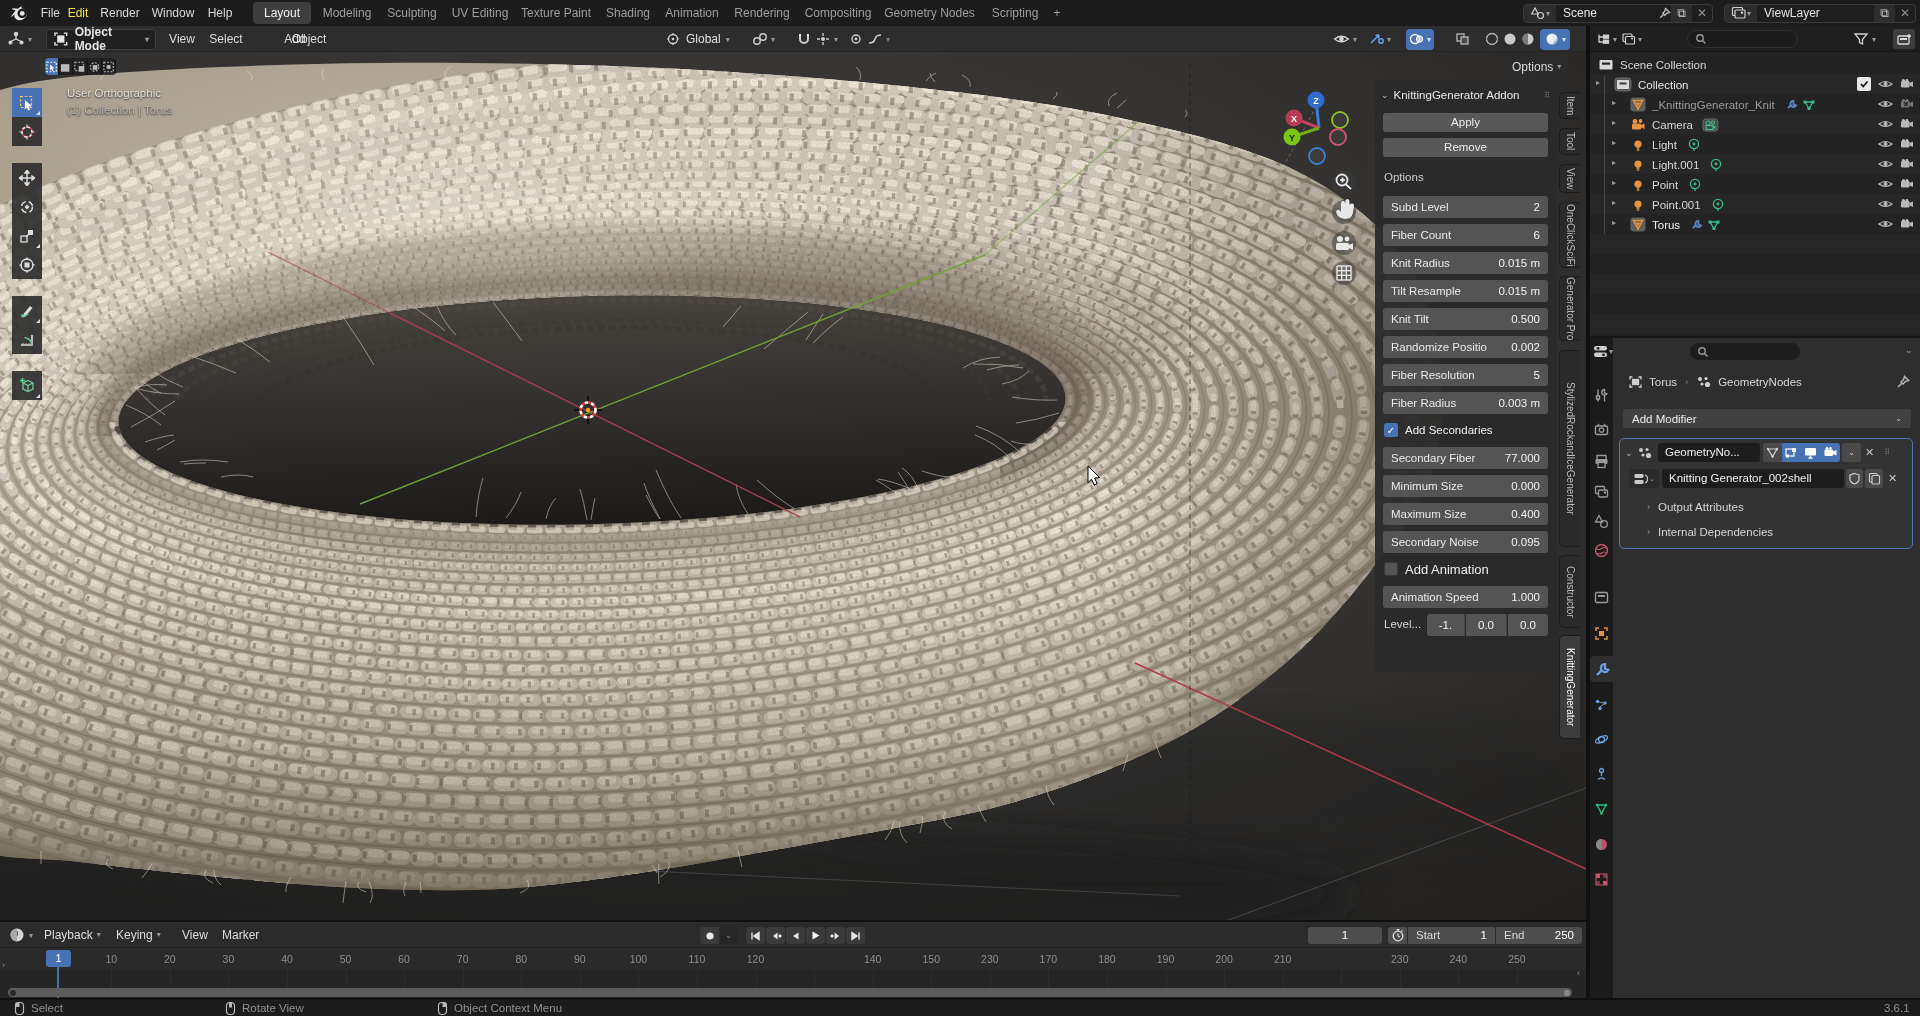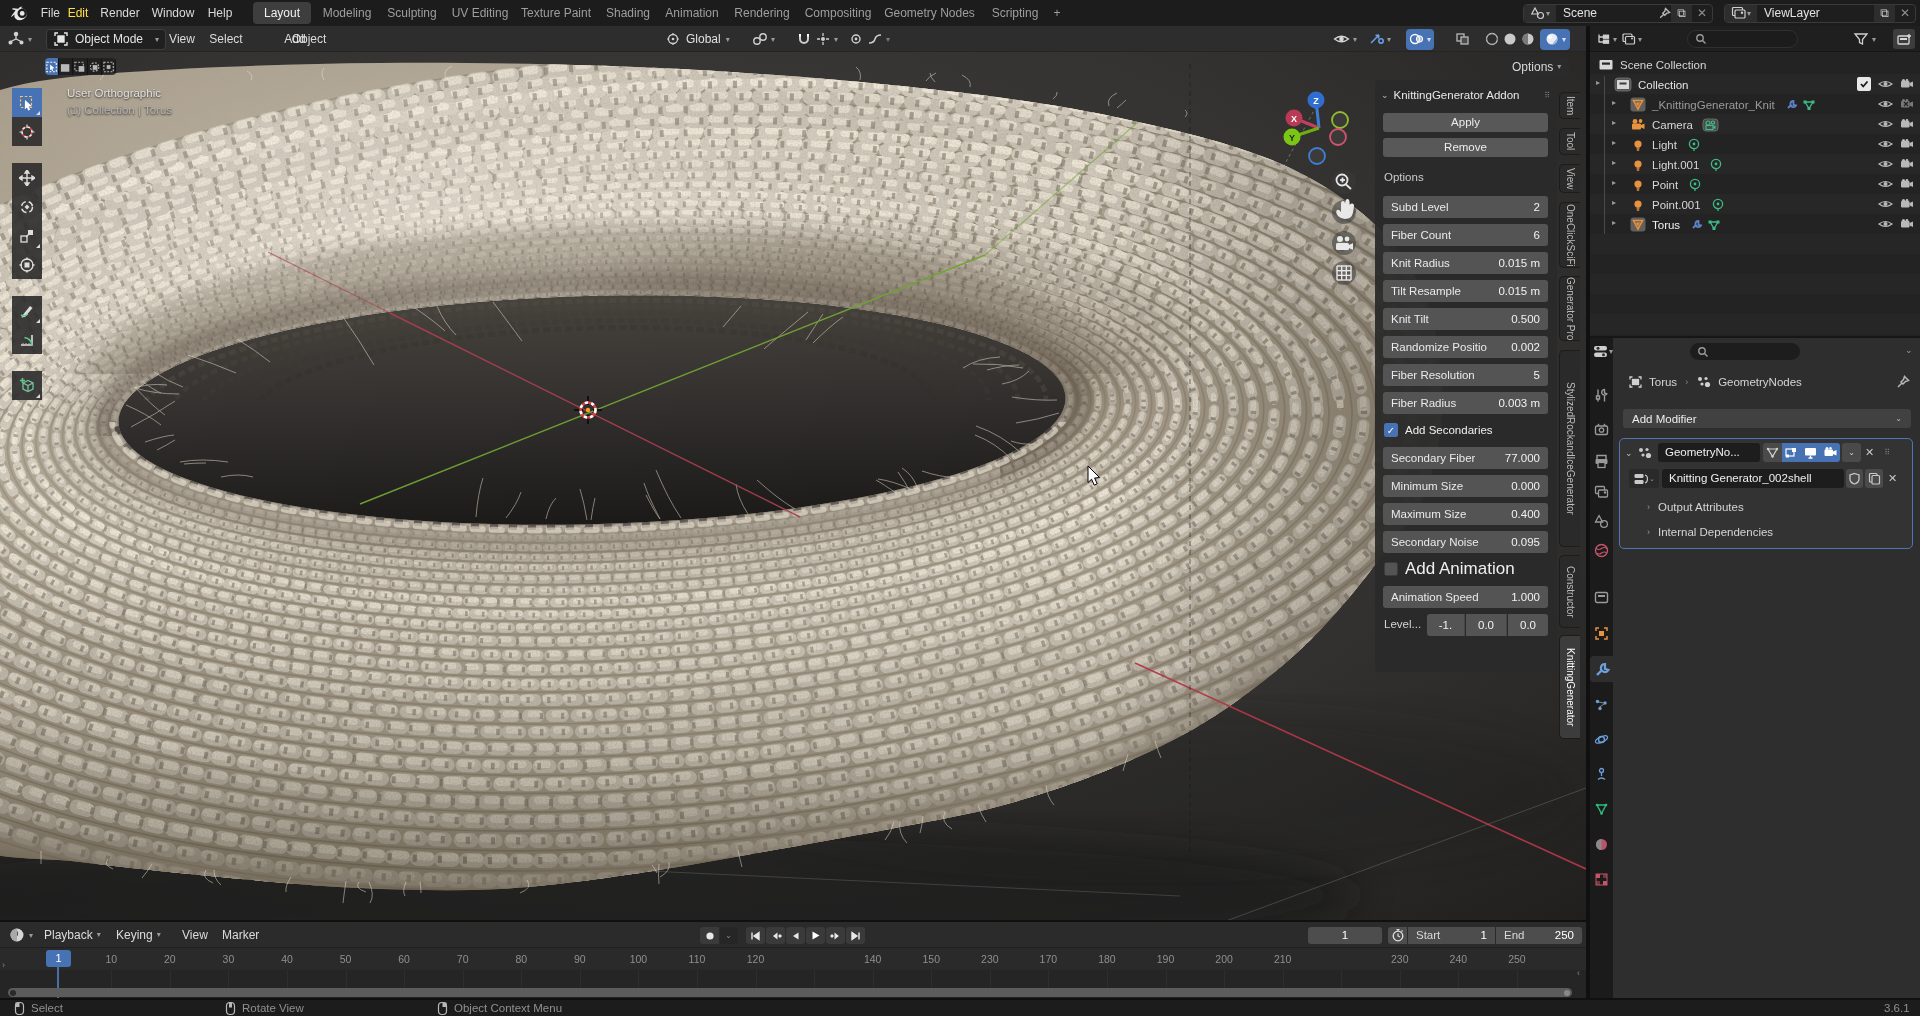--- a/index.html
+++ b/index.html
@@ -69,21 +69,21 @@
       <g stroke="#d2d2d2" stroke-width="1.3" fill="none">
         <path d="M 2 11 L 8 8 L 14 11"></path>
         <path d="M 8 3 L 8 8"></path>
         <circle cx="8" cy="3" r="1.6" fill="#d2d2d2"></circle>
         <circle cx="2.5" cy="11.5" r="1.4" fill="#d2d2d2"></circle>
         <circle cx="13.5" cy="11.5" r="1.4" fill="#d2d2d2"></circle>
       </g>
     </svg>
     <span style="color:#9a9a9a;font-size:8px;margin-left:2px;">▾</span>
   </div>
-<div class="abs row" style="left:46px;top:28.5px;width:120px;height:21px;background:#202020;border:1px solid #3e3e3e;border-radius:4px;padding:0 6px;">
+<div class="abs row" style="left:46px;top:28.5px;width:110px;height:21px;background:#202020;border:1px solid #3e3e3e;border-radius:4px;padding:0 6px;font-weight:bold;">
     <svg width="16" height="16" viewBox="0 0 16 16" style="">
       <g stroke="#e6e6e6" stroke-width="1.4" fill="none">
         <path d="M 2 5 L 2 2 L 5 2 M 11 2 L 14 2 L 14 5 M 14 11 L 14 14 L 11 14 M 5 14 L 2 14 L 2 11"></path>
         <rect x="5" y="5" width="6" height="6" fill="#e6e6e6"></rect>
       </g>
     </svg>
     <span style="margin-left:6px;color:#e4e4e4;">Object Mode</span>
     <span style="margin-left:auto;color:#9a9a9a;font-size:8px;">▾</span>
   </div>
 <div class="abs" style="left:162px;top:26px;width:40px;height:26px;line-height:26px;text-align:center;color:#dcdcdc;">View</div>
@@ -819,21 +819,21 @@
 <div class="abs row" style="left:1383px;top:503px;width:165px;height:22px;background:#545454;border-radius:3px;padding:0 8px;font-size:11.5px;">
     <span style="color:#eaeaea;white-space:nowrap;overflow:hidden;">Maximum Size</span>
     <span style="margin-left:auto;color:#f1f1f1;">0.400</span>
   </div>
 <div class="abs row" style="left:1383px;top:531px;width:165px;height:22px;background:#545454;border-radius:3px;padding:0 8px;font-size:11.5px;">
     <span style="color:#eaeaea;white-space:nowrap;overflow:hidden;">Secondary Noise</span>
     <span style="margin-left:auto;color:#f1f1f1;">0.095</span>
   </div>
 <div class="abs row" style="left:1384px;top:561px;height:16px;">
 <div style="width:14px;height:14px;background:#545454;border:1px solid #3c3c3c;border-radius:2.5px;"></div>
-<span style="margin-left:7px;color:#efefef;font-size:17px;">Add Animation</span>
+<span style="margin-left:7px;color:#efefef;font-size:13px;">Add Animation</span>
   </div>
 <div class="abs row" style="left:1383px;top:586px;width:165px;height:22px;background:#545454;border-radius:3px;padding:0 8px;font-size:11.5px;">
     <span style="color:#eaeaea;white-space:nowrap;overflow:hidden;">Animation Speed</span>
     <span style="margin-left:auto;color:#f1f1f1;">1.000</span>
   </div>
 <div class="abs" style="left:1384px;top:618px;color:#d5d5d5;font-size:11.5px;">Level...</div>
 <div class="abs" style="left:1427px;top:614px;width:38px;height:22px;background:#545454;border-radius:3px 0 0 3px;text-align:center;line-height:22px;color:#f1f1f1;font-size:11.5px;border-right:1px solid #464646;">-1.</div>
 <div class="abs" style="left:1466px;top:614px;width:41px;height:22px;background:#545454;text-align:center;line-height:22px;color:#f1f1f1;font-size:11.5px;border-right:1px solid #464646;">0.0</div>
 <div class="abs" style="left:1508px;top:614px;width:40px;height:22px;background:#545454;border-radius:0 3px 3px 0;text-align:center;line-height:22px;color:#f1f1f1;font-size:11.5px;">0.0</div>
 <div class="abs vtext" style="left:1559px;top:92px;width:21px;height:27px;background:#2a2a2a;border:1px solid #1c1c1c;border-right:none;border-radius:5px 0 0 5px;color:#bdbdbd;font-size:10px;text-align:center;line-height:19px;white-space:nowrap;overflow:hidden;">Item</div>

